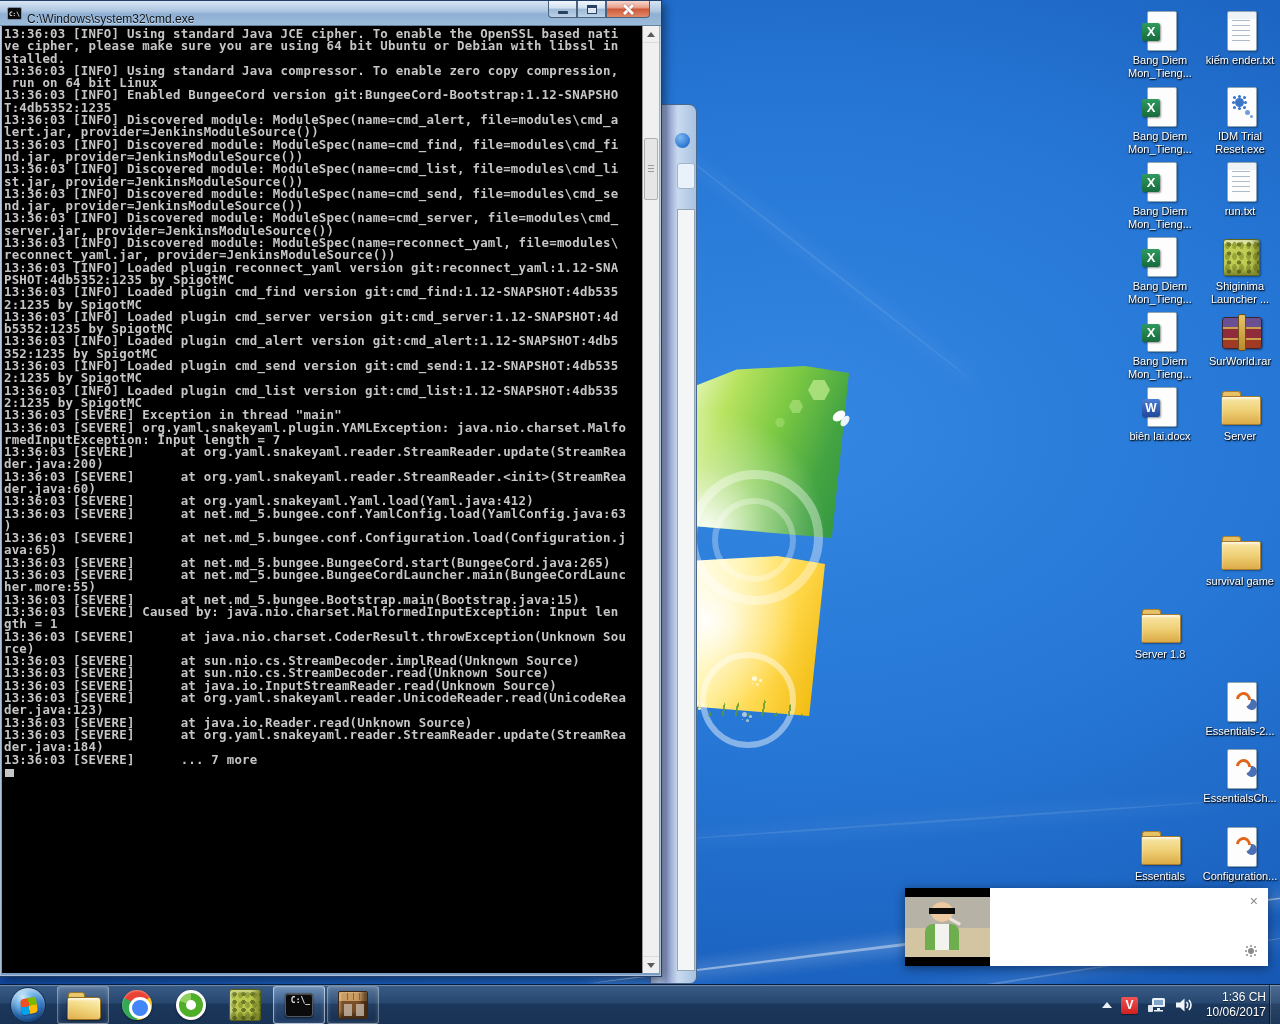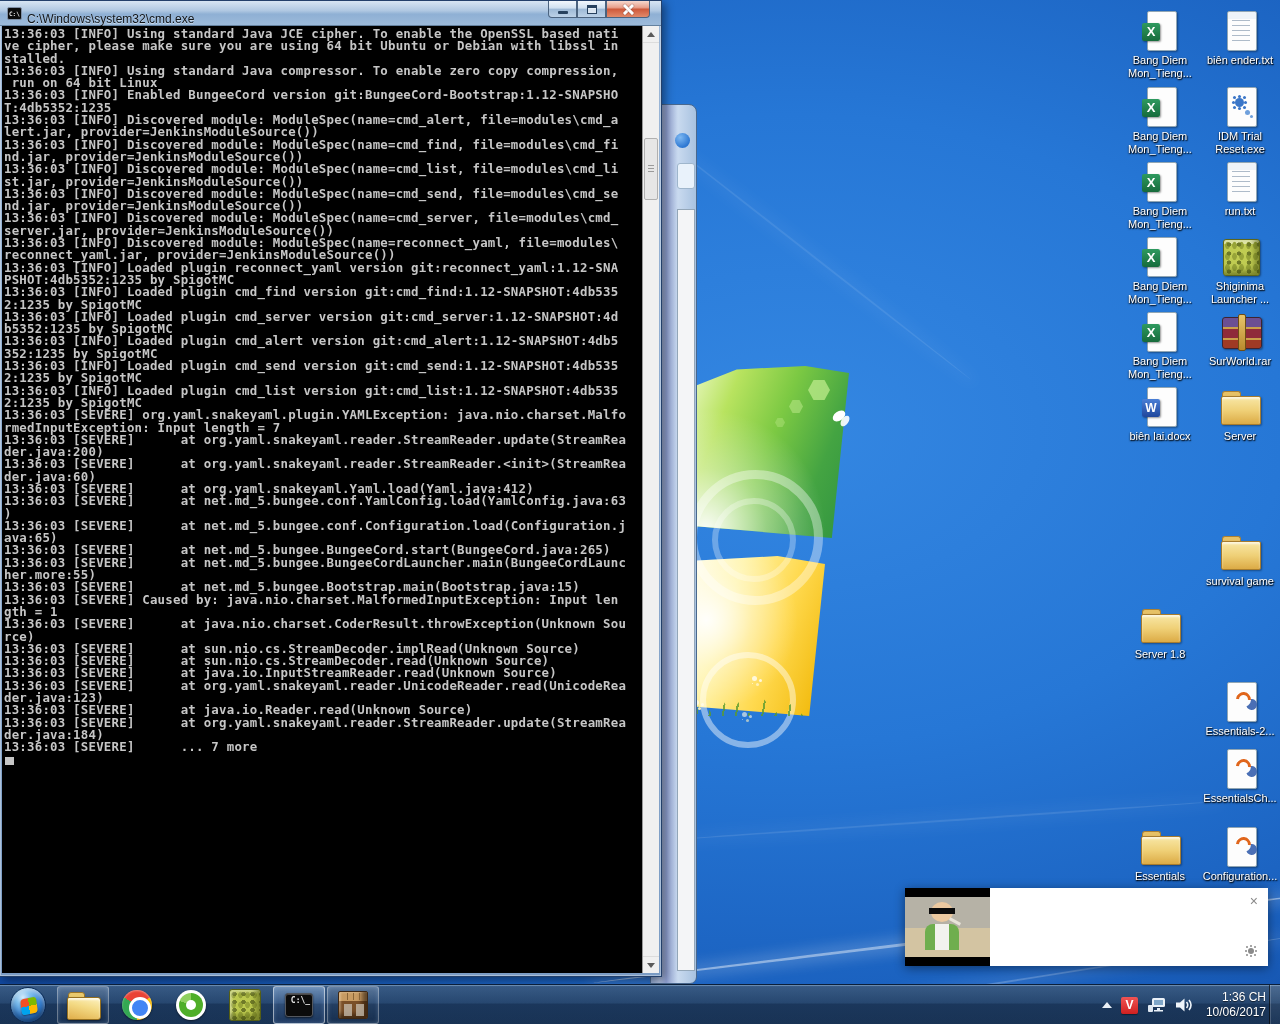--- a/index.html
+++ b/index.html
@@ -317,20 +317,21 @@
           <div class="console-line">13:36:03 [INFO] Loaded plugin cmd_find version git:cmd_find:1.12-SNAPSHOT:4db535</div>
           <div class="console-line">2:1235 by SpigotMC</div>
           <div class="console-line">13:36:03 [INFO] Loaded plugin cmd_server version git:cmd_server:1.12-SNAPSHOT:4d</div>
           <div class="console-line">b5352:1235 by SpigotMC</div>
           <div class="console-line">13:36:03 [INFO] Loaded plugin cmd_alert version git:cmd_alert:1.12-SNAPSHOT:4db5</div>
           <div class="console-line">352:1235 by SpigotMC</div>
           <div class="console-line">13:36:03 [INFO] Loaded plugin cmd_send version git:cmd_send:1.12-SNAPSHOT:4db535</div>
           <div class="console-line">2:1235 by SpigotMC</div>
           <div class="console-line">13:36:03 [INFO] Loaded plugin cmd_list version git:cmd_list:1.12-SNAPSHOT:4db535</div>
           <div class="console-line">2:1235 by SpigotMC</div>
+          <div class="console-line">13:36:03 [SEVERE] Exception in thread "main"</div>
           <div class="console-line">13:36:03 [SEVERE] org.yaml.snakeyaml.plugin.YAMLException: java.nio.charset.Malfo</div>
           <div class="console-line">rmedInputException: Input length = 7</div>
           <div class="console-line">13:36:03 [SEVERE]      at org.yaml.snakeyaml.reader.StreamReader.update(StreamRea</div>
           <div class="console-line">der.java:200)</div>
           <div class="console-line">13:36:03 [SEVERE]      at org.yaml.snakeyaml.reader.StreamReader.&lt;init&gt;(StreamRea</div>
           <div class="console-line">der.java:60)</div>
           <div class="console-line">13:36:03 [SEVERE]      at org.yaml.snakeyaml.Yaml.load(Yaml.java:412)</div>
           <div class="console-line">13:36:03 [SEVERE]      at net.md_5.bungee.conf.YamlConfig.load(YamlConfig.java:63</div>
           <div class="console-line">)</div>
           <div class="console-line">13:36:03 [SEVERE]      at net.md_5.bungee.conf.Configuration.load(Configuration.j</div>
@@ -368,21 +369,21 @@
 </div>
 
 <div id="icons-layer">
   <div class="desktop-icon" style="left: 1116px; top: 10px;">
     <div class="di di-excel"></div>
     <div class="di-label">Bang Diem Mon_Tieng...</div>
   </div>
 
   <div class="desktop-icon" style="left: 1196px; top: 10px;">
     <div class="di di-txt"></div>
-    <div class="di-label">biên ender.txt</div>
+    <div class="di-label">kiếm ender.txt</div>
   </div>
 
   <div class="desktop-icon" style="left: 1116px; top: 86px;">
     <div class="di di-excel"></div>
     <div class="di-label">Bang Diem Mon_Tieng...</div>
   </div>
 
   <div class="desktop-icon" style="left: 1196px; top: 86px;">
     <div class="di di-gear"></div>
     <div class="di-label">IDM Trial Reset.exe</div>

